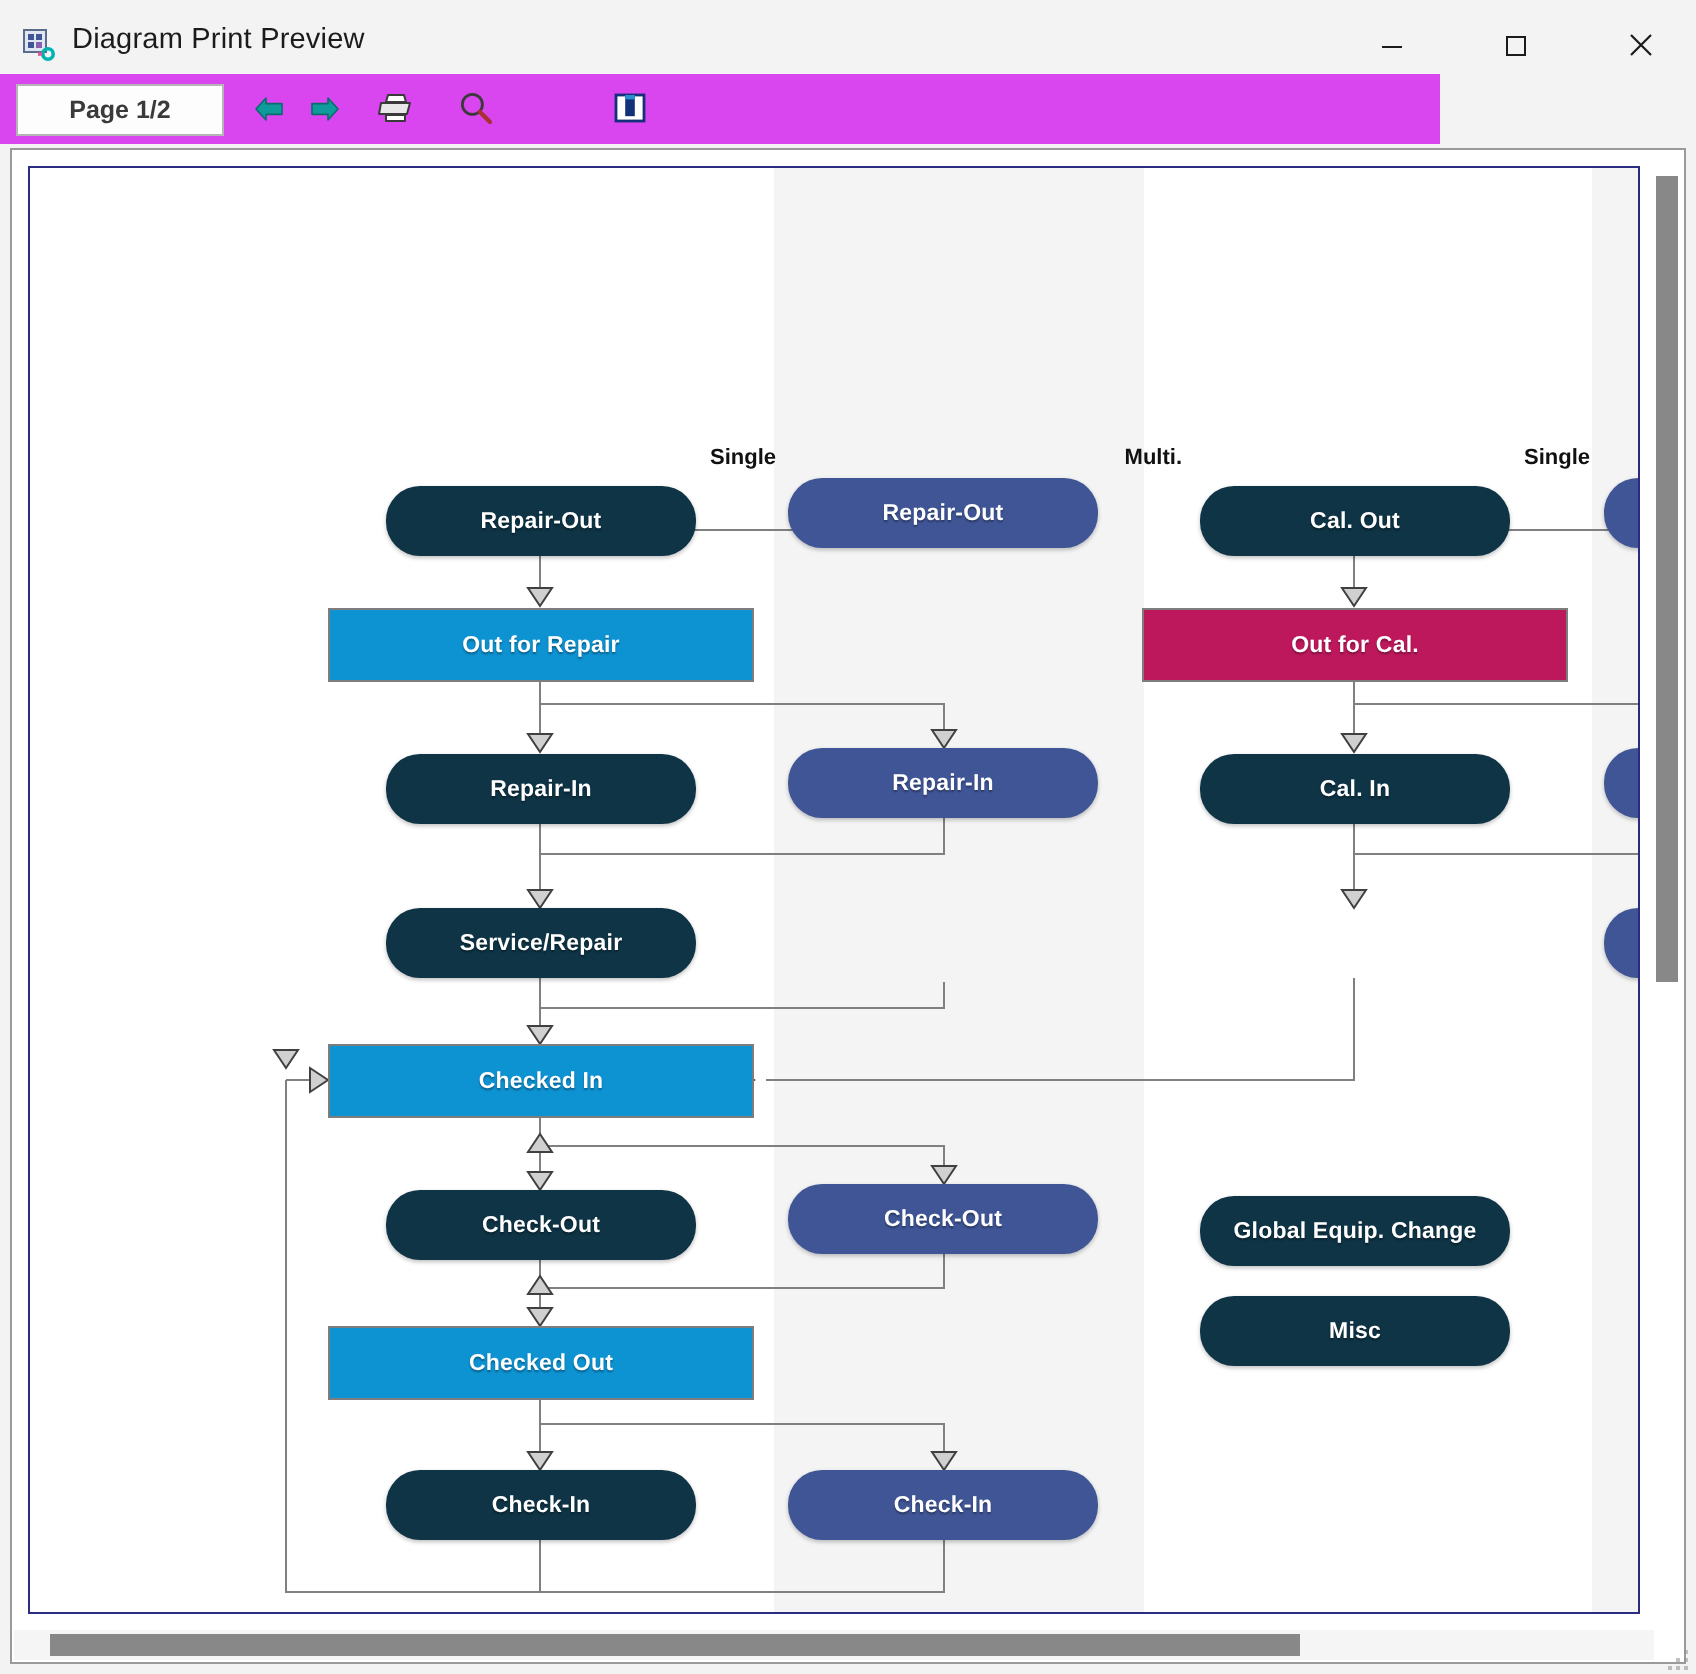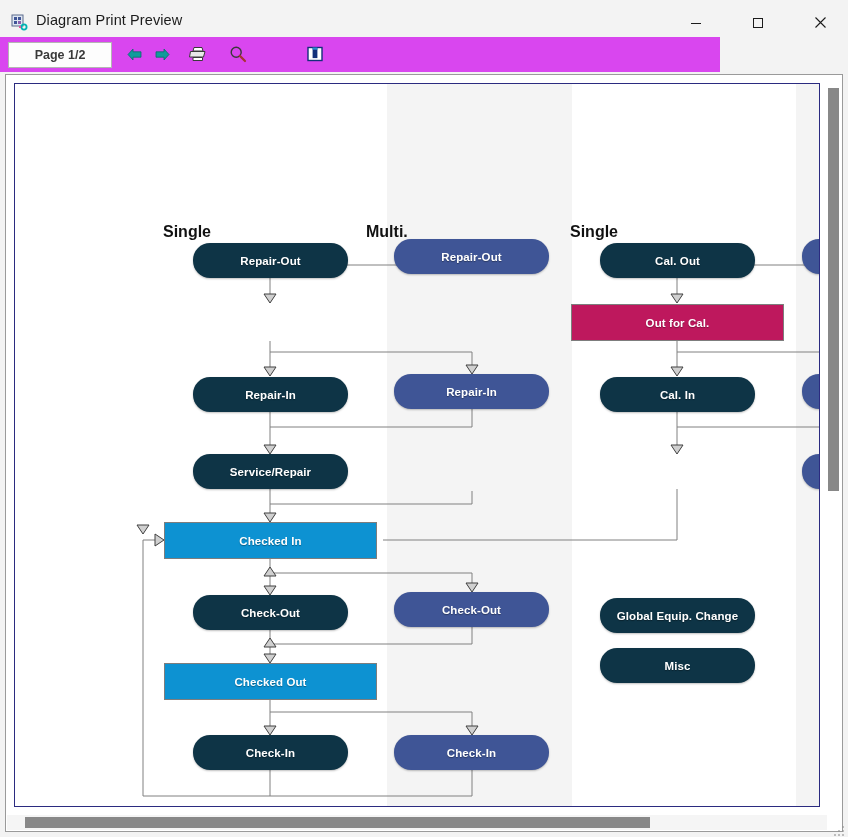--- a/index.html
+++ b/index.html
@@ -47,21 +47,21 @@
 
   
   .canvas{position:absolute;left:0;top:0;width:806px;height:724px;}
   .band{position:absolute;top:0;height:724px;background:#f4f4f4;}
 
   .node{position:absolute;box-sizing:border-box;display:flex;align-items:center;justify-content:center;
     color:#ffffff;font-size:11.5px;font-weight:bold;text-align:center;letter-spacing:.1px;
     text-shadow:0 1px 1px rgba(0,0,0,.35);}
   .node.pill{border-radius:17px;}
   .node.rect{border-radius:0;border:1px solid #7d7d7d;}
-  .colhdr{position:absolute;font-size:16px;font-weight:bold;color:#111111;text-align:left;}
+  .colhdr{position:absolute;font-size:11px;font-weight:bold;color:#111111;text-align:right;}
 
   svg.wires{position:absolute;left:0;top:0;width:806px;height:724px;pointer-events:none;}
 
   .grip{position:absolute;right:3px;bottom:2px;width:12px;height:12px;opacity:.55;}
 </style>
 </head>
 <body>
 
 <div id="app">
 
@@ -191,20 +191,21 @@
             <polygon points="140,450 140,462 149,456" fill="#d0d0d0" stroke="#404040" stroke-width="1"></polygon>
             <polyline points="457,686 457,712 255,712" fill="none" stroke="#808080" stroke-width="1"></polyline>
           </svg>
           <div class="colhdr" style="left: 148px; top: 139px; width: 225px;">Single</div>
           <div class="colhdr" style="left: 351px; top: 139px; width: 225px;">Multi.</div>
           <div class="colhdr" style="left: 555px; top: 139px; width: 225px;">Single</div>
           <div class="node pill" style="left: 178px; top: 159px; width: 155px; height: 35px; background: rgb(14, 52, 70); box-shadow: rgba(0, 0, 0, 0.25) 0px 1px 2px;">Repair-Out</div>
           <div class="node pill" style="left: 379px; top: 155px; width: 155px; height: 35px; background: rgb(63, 85, 150); box-shadow: rgba(0, 0, 0, 0.25) 0px 1px 2px;">Repair-Out</div>
           <div class="node pill" style="left: 585px; top: 159px; width: 155px; height: 35px; background: rgb(14, 52, 70); box-shadow: rgba(0, 0, 0, 0.25) 0px 1px 2px;">Cal. Out</div>
           <div class="node pill" style="left: 787px; top: 155px; width: 155px; height: 35px; background: rgb(63, 85, 150); box-shadow: rgba(0, 0, 0, 0.25) 0px 1px 2px;"></div>
+          <div class="node rect" style="left: 149px; top: 220px; width: 213px; height: 37px; background: rgb(13, 146, 210);">Out for Repair</div>
           <div class="node rect" style="left: 556px; top: 220px; width: 213px; height: 37px; background: #be185d;">Out for Cal.</div>
           <div class="node pill" style="left: 178px; top: 293px; width: 155px; height: 35px; background: rgb(14, 52, 70); box-shadow: rgba(0, 0, 0, 0.25) 0px 1px 2px;">Repair-In</div>
           <div class="node pill" style="left: 379px; top: 290px; width: 155px; height: 35px; background: rgb(63, 85, 150); box-shadow: rgba(0, 0, 0, 0.25) 0px 1px 2px;">Repair-In</div>
           <div class="node pill" style="left: 585px; top: 293px; width: 155px; height: 35px; background: rgb(14, 52, 70); box-shadow: rgba(0, 0, 0, 0.25) 0px 1px 2px;">Cal. In</div>
           <div class="node pill" style="left: 787px; top: 290px; width: 155px; height: 35px; background: rgb(63, 85, 150); box-shadow: rgba(0, 0, 0, 0.25) 0px 1px 2px;"></div>
           <div class="node pill" style="left: 178px; top: 370px; width: 155px; height: 35px; background: rgb(14, 52, 70); box-shadow: rgba(0, 0, 0, 0.25) 0px 1px 2px;">Service/Repair</div>
           <div class="node pill" style="left: 787px; top: 370px; width: 155px; height: 35px; background: rgb(63, 85, 150); box-shadow: rgba(0, 0, 0, 0.25) 0px 1px 2px;"></div>
           <div class="node rect" style="left: 149px; top: 438px; width: 213px; height: 37px; background: rgb(13, 146, 210);">Checked In</div>
           <div class="node pill" style="left: 178px; top: 511px; width: 155px; height: 35px; background: rgb(14, 52, 70); box-shadow: rgba(0, 0, 0, 0.25) 0px 1px 2px;">Check-Out</div>
           <div class="node pill" style="left: 379px; top: 508px; width: 155px; height: 35px; background: rgb(63, 85, 150); box-shadow: rgba(0, 0, 0, 0.25) 0px 1px 2px;">Check-Out</div>

